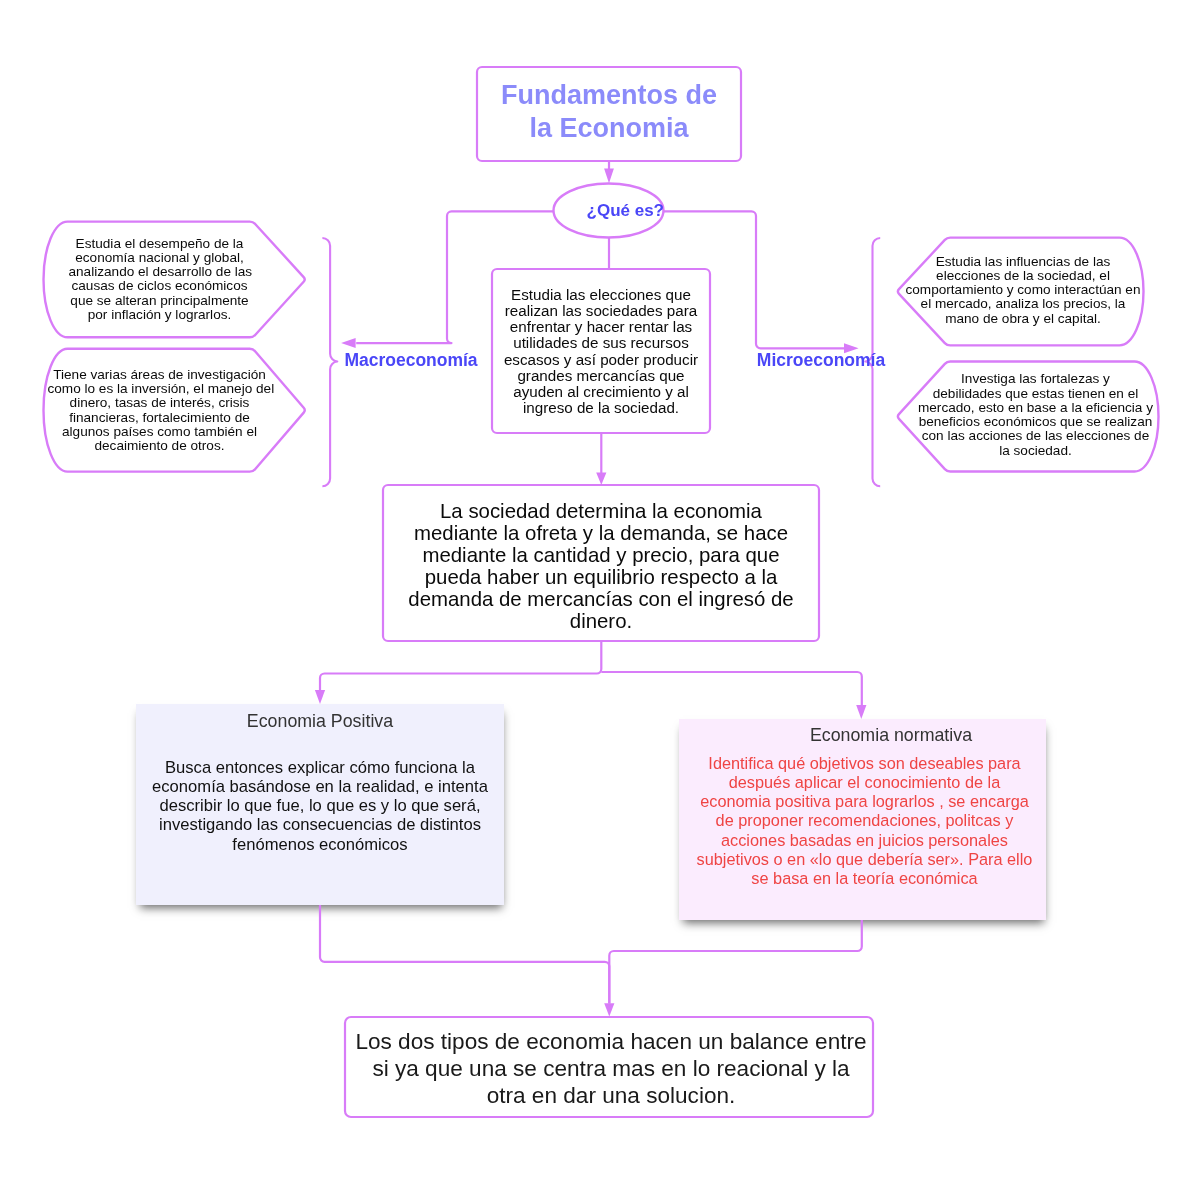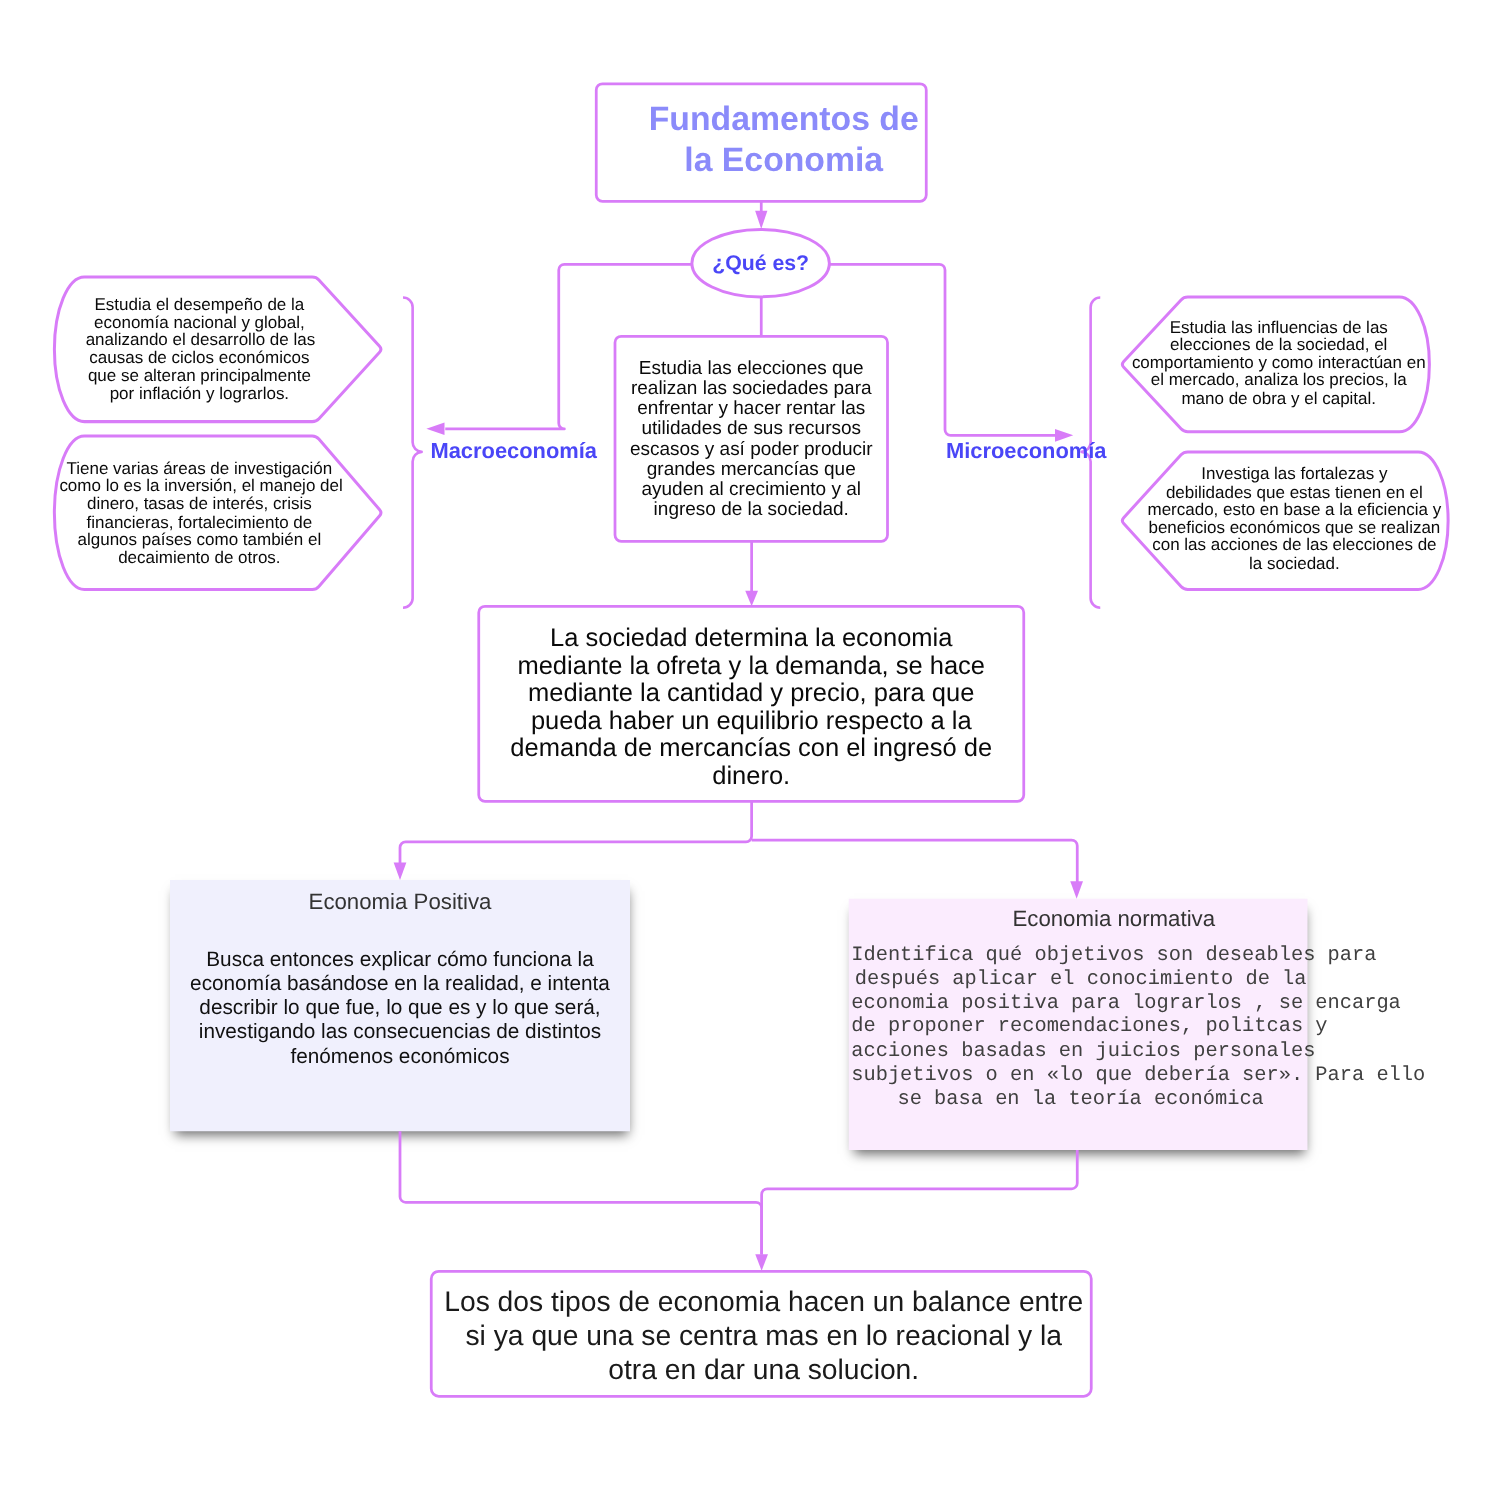--- a/index.html
+++ b/index.html
@@ -10,29 +10,29 @@
   svg.edges{position:absolute;left:0;top:0;width:1200px;height:1188px;}
 
   .tx{position:absolute;box-sizing:border-box;text-align:center;white-space:pre;
        transform:translateZ(0);}
   .tx span{display:block;}
 
   
   .fillbox{position:absolute;box-sizing:border-box;}
 
   
-  .title-type{font-size:27px;font-weight:bold;line-height:33.1px;color:#8b8bfa;margin-left:18px;}
-  .q-type{font-size:17px;font-weight:bold;line-height:19px;color:#4a46f7;}
+  .title-type{font-size:27px;font-weight:bold;line-height:33.1px;color:#8b8bfa;}
+  .q-type{font-size:17px;font-weight:bold;line-height:19px;color:#4a46f7;text-align:right;}
   .def-type{font-size:15.2px;line-height:16.21px;color:#0a0a0a;}
   .branch-type{font-size:17.5px;font-weight:bold;line-height:20px;color:#4a46f7;}
   .pent-type{font-size:13.6px;line-height:14.3px;color:#0a0a0a;}
   .soc-type{font-size:20.4px;line-height:22.13px;color:#0a0a0a;}
   .card-head{font-size:17.8px;line-height:20px;color:#333333;}
   .card-body{font-size:16.6px;line-height:19.25px;color:#111;}
-  .card-body-n{font-size:16.3px;line-height:19.33px;color:#404040;font-family:Liberation Mono, monospace;}
+  .card-body-n{font-size:16.3px;line-height:19.33px;color:#ef4444;}
   .concl-type{font-size:22.6px;line-height:27.05px;color:#1a1a1a;}
 </style>
 </head>
 <body>
 
 <div id="canvas">
 
   <div class="fillbox" style="left:136px;top:704px;width:368px;height:201px;background:#f0f0fd;
               box-shadow:1px 6px 9px -3px rgba(0,0,0,.58);"></div>
   <div class="fillbox" style="left:679px;top:719px;width:367px;height:201px;background:#fbecfe;

